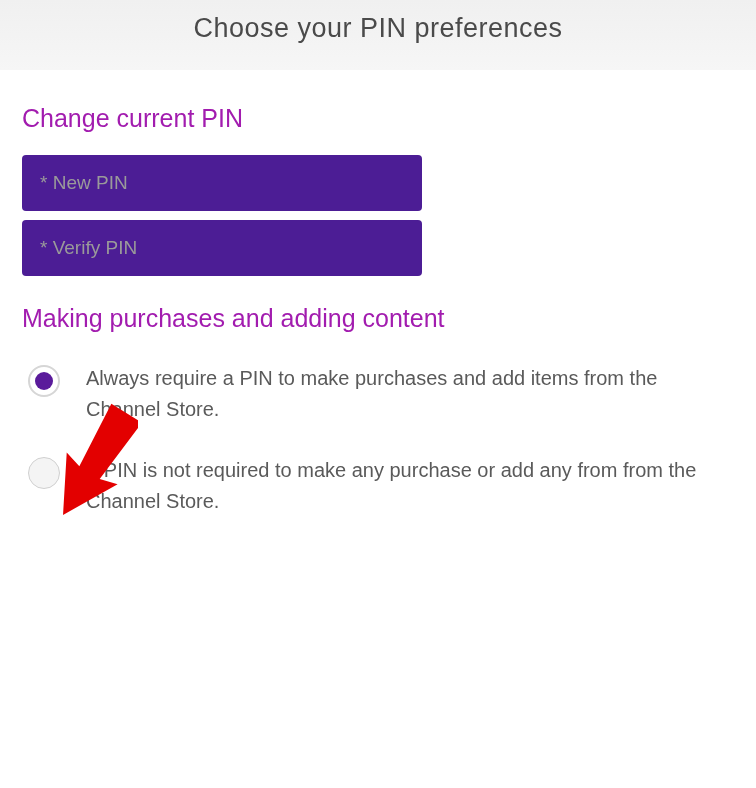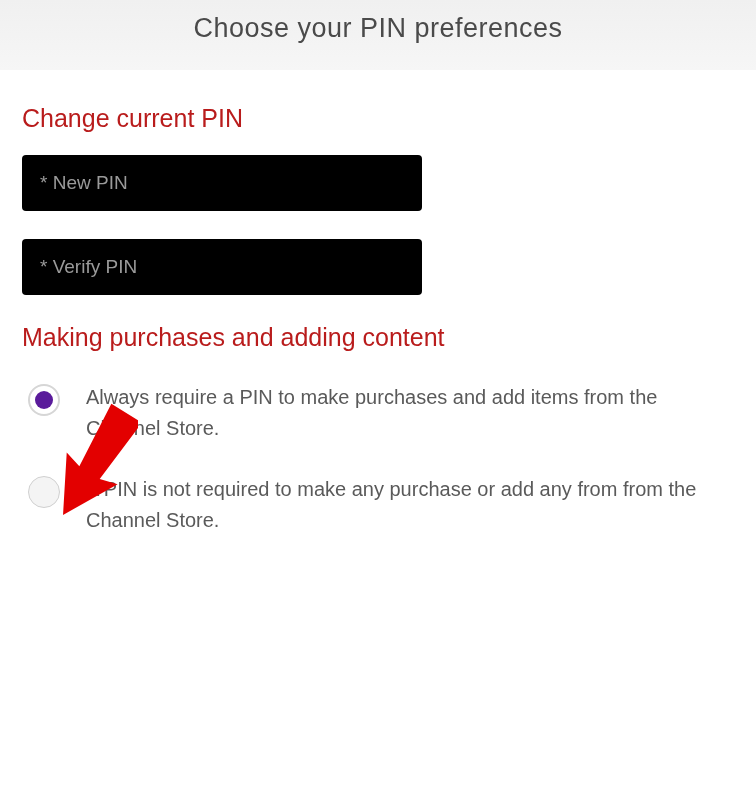--- a/index.html
+++ b/index.html
@@ -17,35 +17,35 @@
       padding: 13px 0 26px 0;
       font-size: 27px;
       letter-spacing: 0.5px;
       color: #4a4a4a;
     }
     .content {
       padding: 34px 22px 0 22px;
     }
     .section-title {
       font-size: 25px;
-      color: #b91c1c;
+      color: #a21caf;
       margin-bottom: 22px;
       font-weight: 400;
     }
     .field {
       display: block;
       width: 400px;
       height: 56px;
-      background: #000000;
+      background: #4c1d95;
       border: none;
       border-radius: 4px;
       padding: 13px 18px;
       font-size: 19px;
       color: #9a9a9a;
-      margin-bottom: 28px;
+      margin-bottom: 9px;
     }
     .field::placeholder { color: #9a9a9a; }
     .section-title.second {
       margin-top: 28px;
       margin-bottom: 30px;
     }
     .radio-group {
       padding-left: 6px;
     }
     .radio-row {

